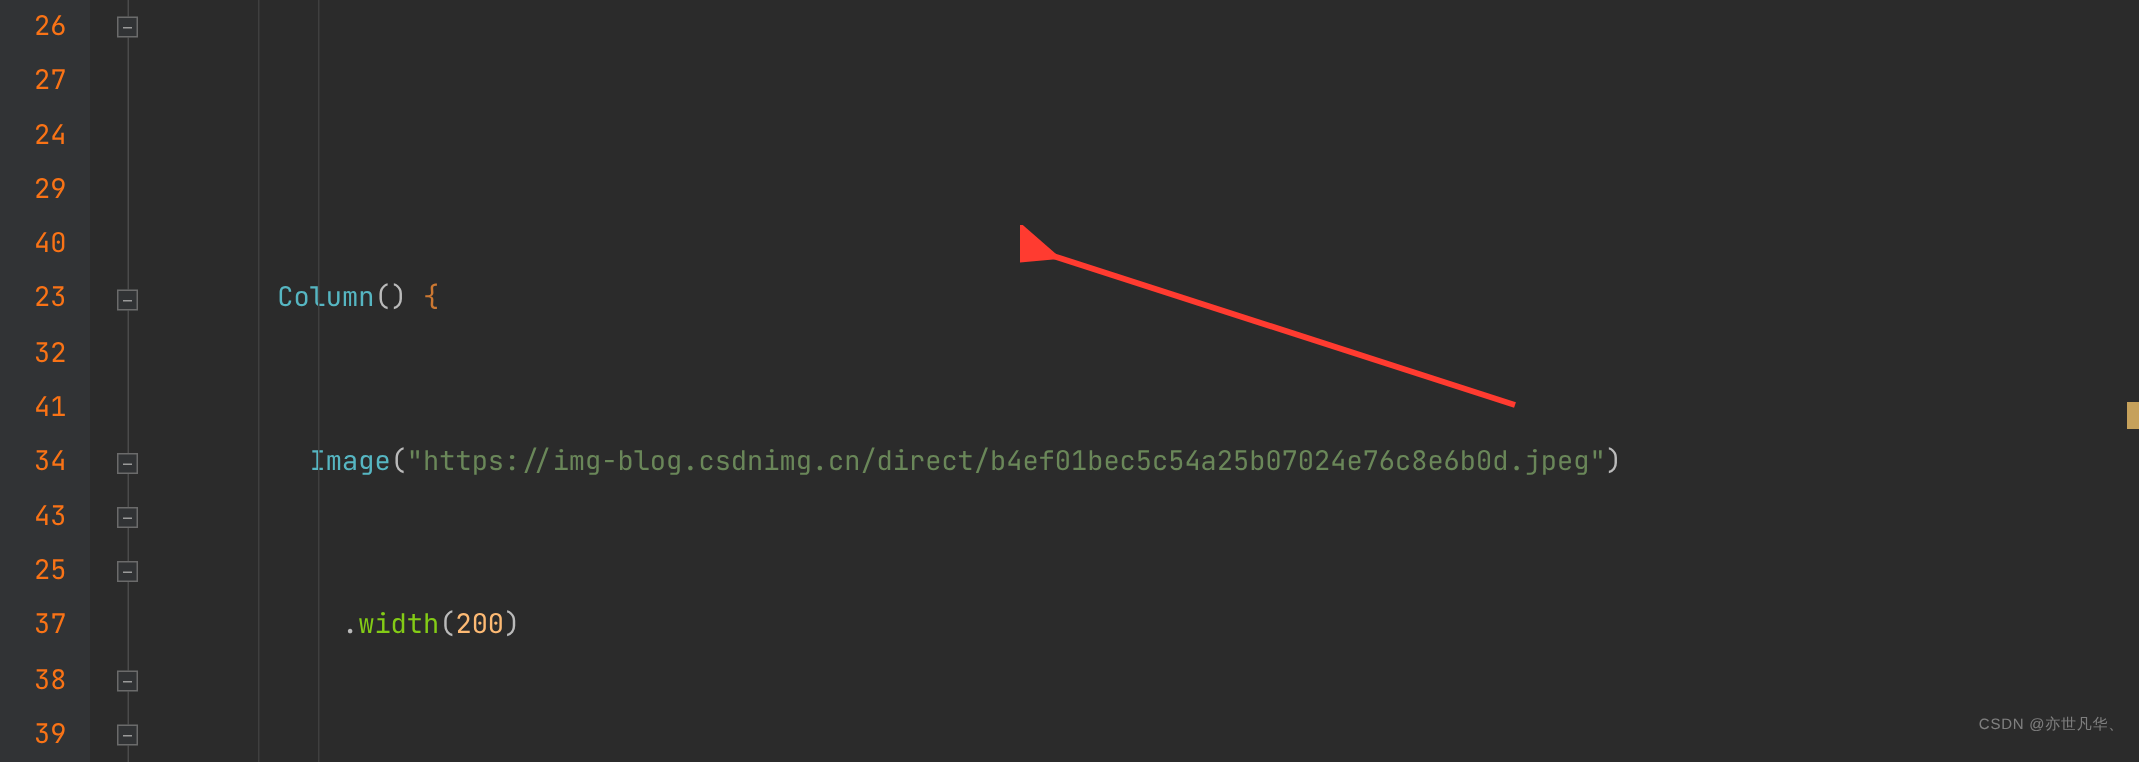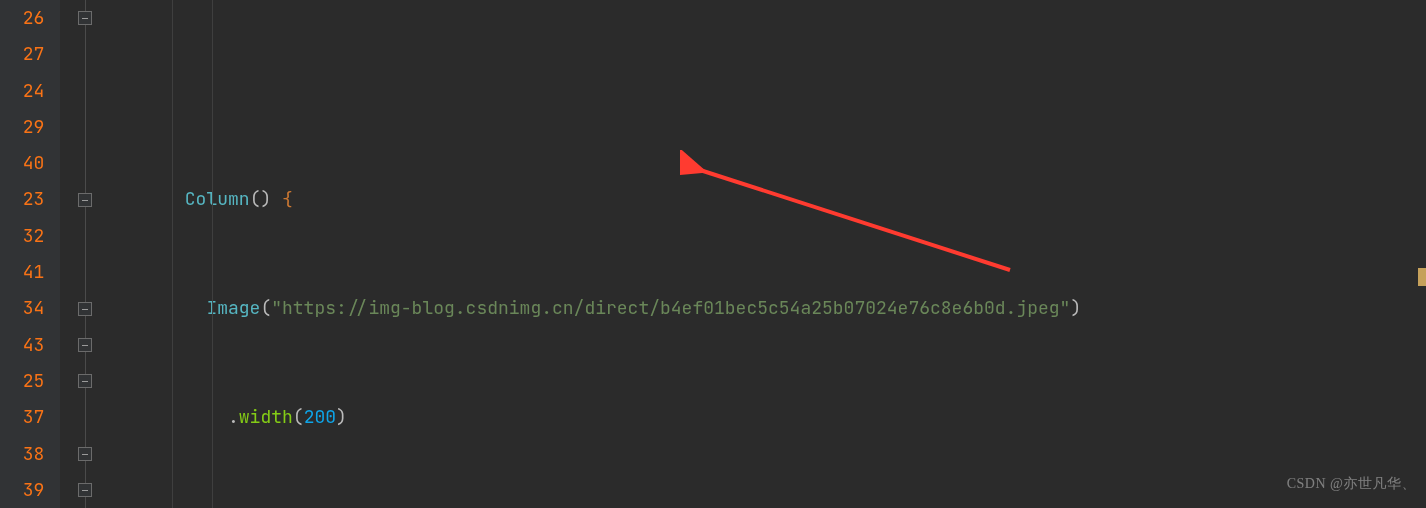--- a/index.html
+++ b/index.html
@@ -64,38 +64,38 @@
   }
   .code .row { height: 36.3px; }
   .guide {
     position: absolute;
     top: 0; bottom: 0;
     width: 1px;
     background: #3f3f3f;
   }
   .fn   { color: #56b6c2; }
   .meth { color: #84cc16; }
-  .num  { color: #0ea5e9; }
+  .num  { color: #fdba74; }
   .str  { color: #6a8759; }
   .pun  { color: #cc7832; }
   .wht  { color: #bababa; }
 
   .arrow-svg {
     position: absolute;
     left: 680px; top: 150px;
     width: 340px; height: 130px;
     pointer-events: none;
   }
   .watermark {
     position: absolute;
     right: 10px;
     bottom: 6px;
     color: rgba(230,230,230,0.45);
-    font-family: Liberation Serif, serif;
-    font-size: 14px;
+    font-family: Liberation Sans, sans-serif;
+    font-size: 10px;
     letter-spacing: 0.5px;
   }
   .minimap-tick {
     position: absolute;
     right: 0;
     top: 268px;
     width: 8px;
     height: 18px;
     background: #c6a15b;
   }

